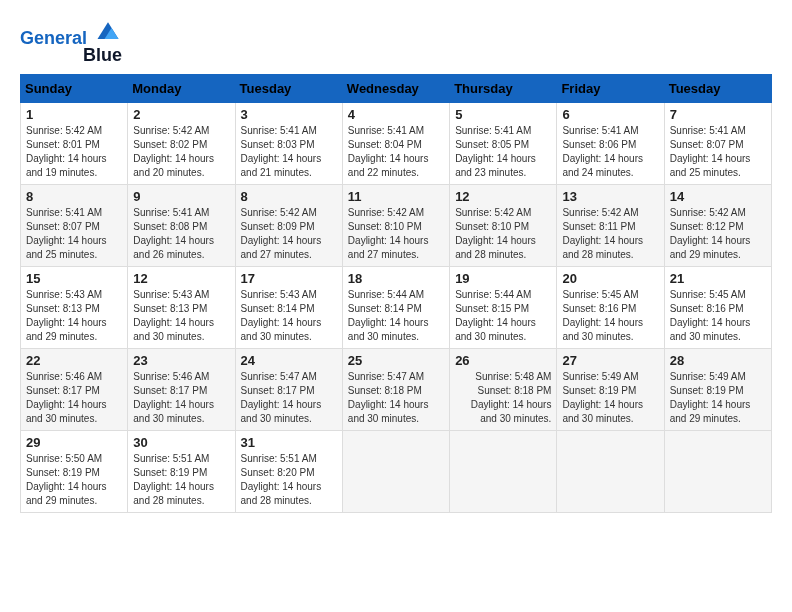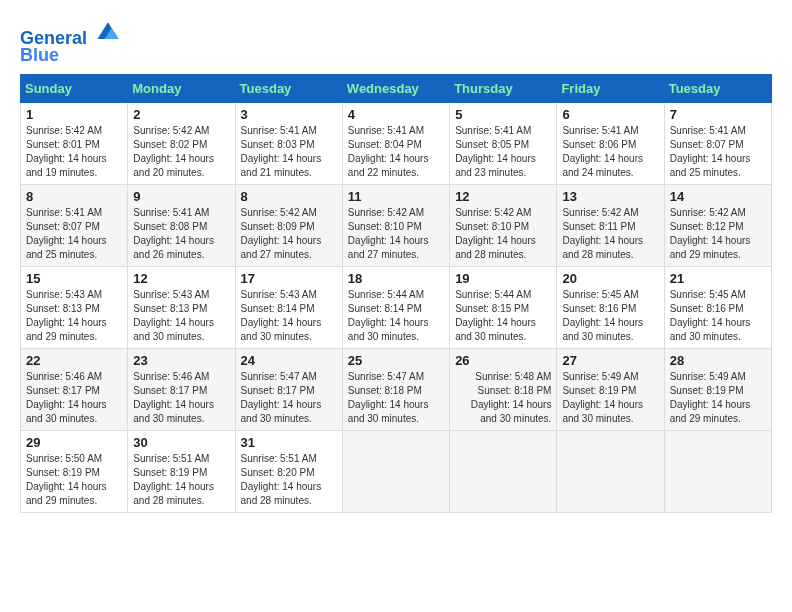--- a/index.html
+++ b/index.html
@@ -54,21 +54,21 @@
       margin-top: 2px;
     }
     .calendar {
       width: 100%;
       border-collapse: collapse;
       margin-top: 8px;
       font-size: 11px;
     }
     .calendar thead tr th {
       background: #1565c0;
-      color: #86efac;
+      color: #000000;
       padding: 6px 4px;
       font-size: 13px;
       font-weight: bold;
       text-align: left;
       border: 1px solid #1565c0;
     }
     .calendar tbody tr td {
       vertical-align: top;
       padding: 4px 5px;
       border: 1px solid #ddd;
@@ -102,21 +102,21 @@
   <div class="header-top">
     <div class="logo">
       <div>
         <div class="logo-text">
           <span>General</span>
           <svg class="logo-icon" viewBox="0 0 40 30" xmlns="http://www.w3.org/2000/svg">
             <polygon points="5,28 20,4 35,28" fill="#1565c0"></polygon>
             <polygon points="15,28 25,12 35,28" fill="#42a5f5"></polygon>
           </svg>
         </div>
-        <div style="color:#3b82f6;font-size:18px;font-weight:bold;margin-top:-4px;">Blue</div>
+        <div style="color:#0f172a;font-size:18px;font-weight:bold;margin-top:-4px;text-align:right;">Blue</div>
       </div>
     </div>
     <div class="title-block">
       <div class="main-title"></div>
       <div class="subtitle"></div>
     </div>
   </div>
 
   <table class="calendar">
     <thead>

